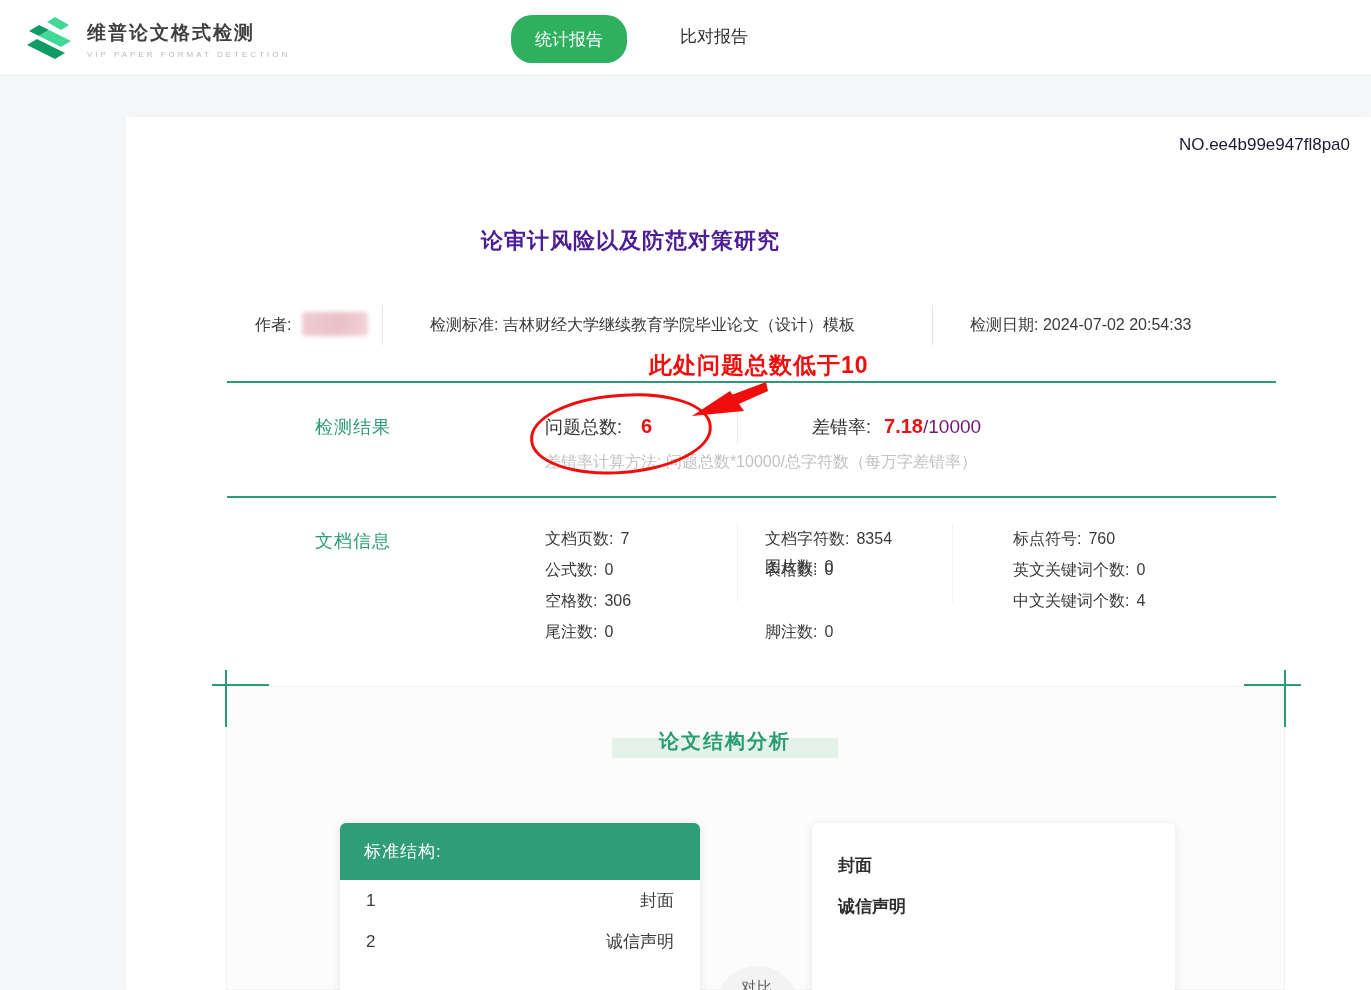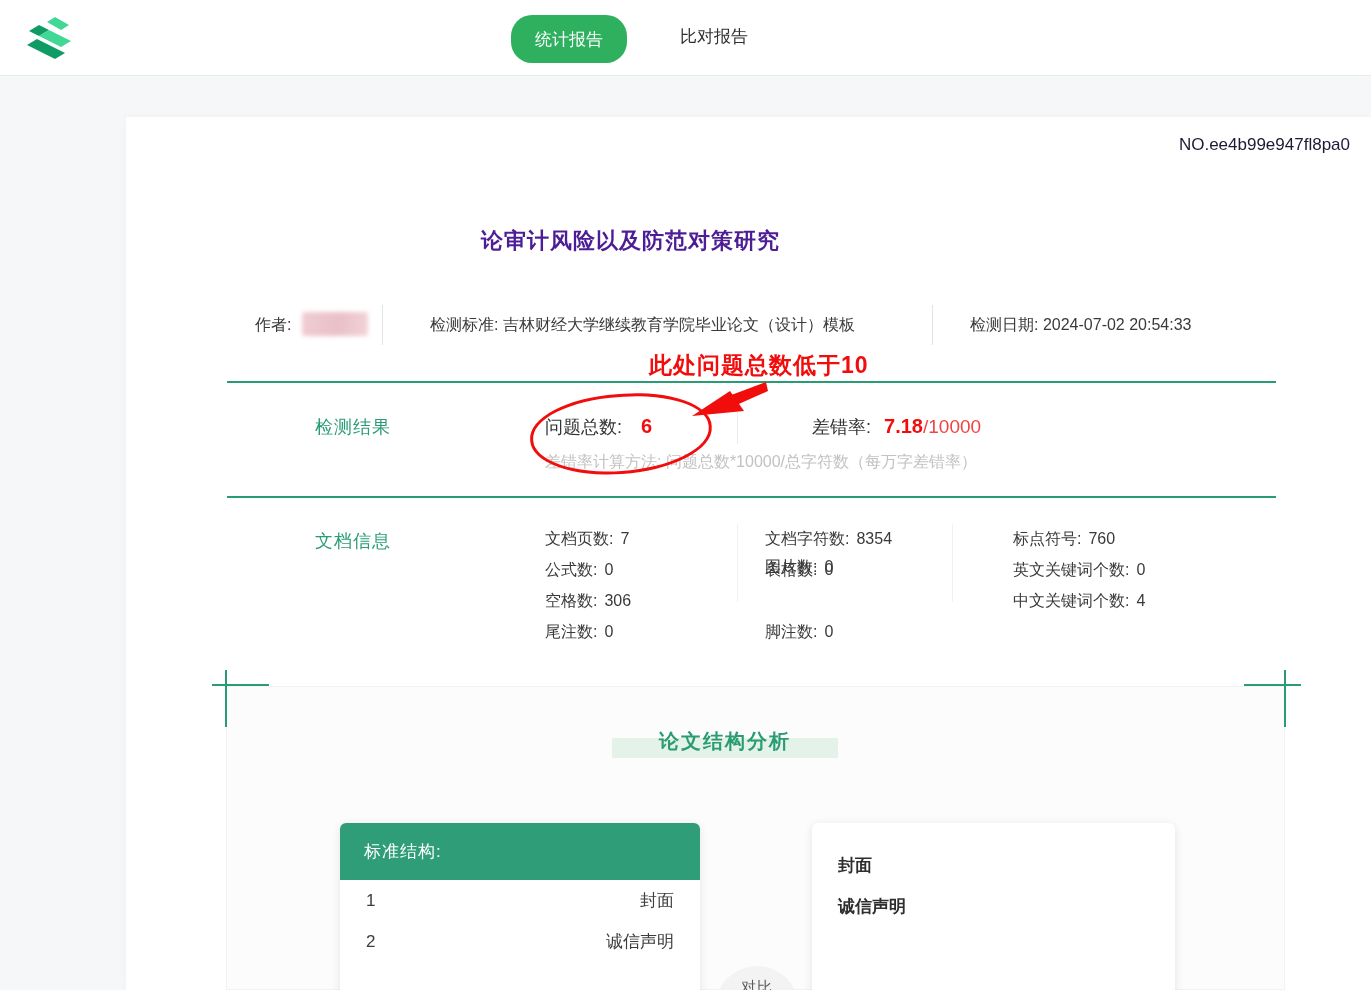--- a/index.html
+++ b/index.html
@@ -78,20 +78,24 @@
 <div class="page">
 
   <div class="abs navbar">
     <div class="abs logo-wrap">
       <svg class="logo-svg" viewBox="0 0 56 52">
         <polygon points="30,4 44,12 36,17 22,9" fill="#41d795"></polygon>
         <polygon points="14,12 24,17 14,23 4,18" fill="#0e9c64"></polygon>
         <polygon points="24,17 46,28 36,34 14,23" fill="#41d795"></polygon>
         <polygon points="12,26 40,40 30,46 2,32" fill="#0e9c64"></polygon>
       </svg>
+      <div class="brand-text">
+        <div class="brand-name">维普论文格式检测</div>
+        <div class="brand-sub">VIP PAPER FORMAT DETECTION</div>
+      </div>
     </div>
     <div class="abs tab-pill">统计报告</div>
     <div class="abs tab-plain">比对报告</div>
   </div>
 
   <div class="abs main-card"></div>
 
   <div class="abs report-no">NO.ee4b99e947fl8pa0</div>
 
   <div class="abs doc-title">论审计风险以及防范对策研究</div>
@@ -119,21 +123,21 @@
   <div class="abs green-line" style="top:381px;"></div>
 
   <div class="abs sec-label" style="left:315px; top:415px;">检测结果</div>
   <div class="abs stat-line" style="left:545px; top:415px;">
     <span>问题总数:</span>
     <span class="red-big" style="margin-left:14px;">6</span>
   </div>
   <div class="abs v-div" style="left:737px; top:408px; height:36px;"></div>
   <div class="abs stat-line" style="left:812px; top:415px;">
     <span>差错率:</span>
-    <span class="red-big" style="margin-left:8px;">7.18</span><span style="color:#ef4444; font-size:19px;">/10000</span>
+    <span class="red-big" style="margin-left:8px;">7.18</span><span style="color:#701a75; font-size:19px;">/10000</span>
   </div>
   <div class="abs formula">差错率计算方法: 问题总数*10000/总字符数（每万字差错率）</div>
 
   <div class="abs green-line" style="top:496px;"></div>
 
   <div class="abs sec-label" style="left:315px; top:529px;">文档信息</div>
 
   <div class="abs info-item" style="left:545px; top:529px;"><span>文档页数:</span><span class="val">7</span></div>
   <div class="abs info-item" style="left:545px; top:560px;"><span>公式数:</span><span class="val">0</span></div>
   <div class="abs info-item" style="left:545px; top:591px;"><span>空格数:</span><span class="val">306</span></div>

